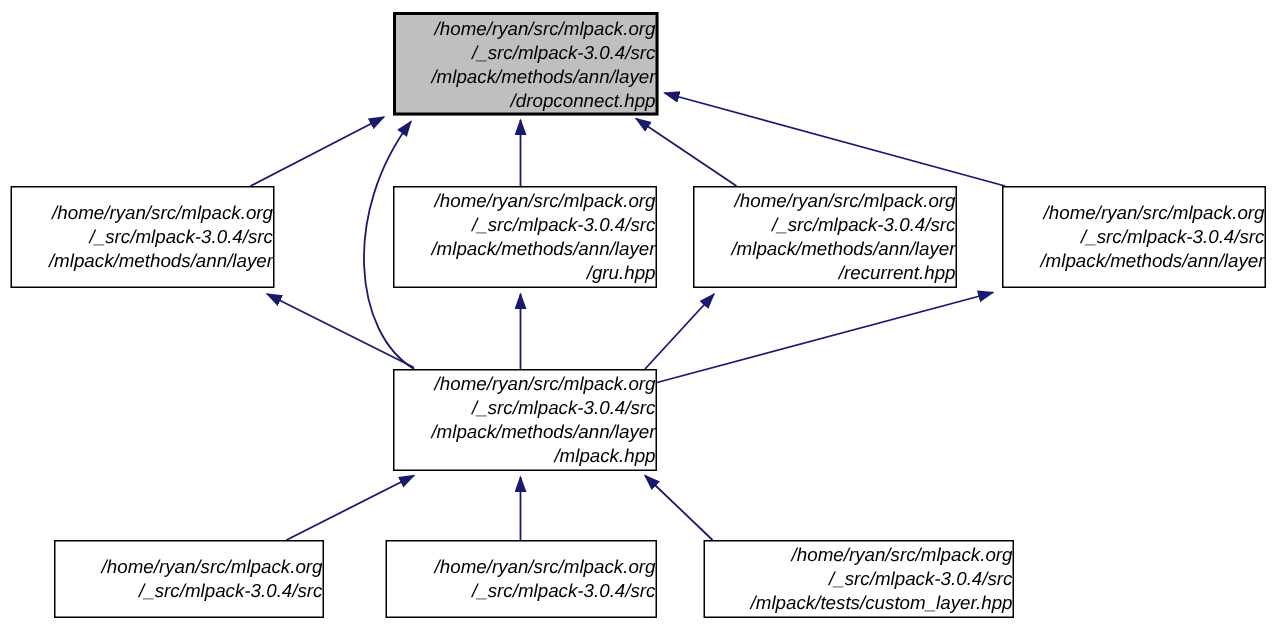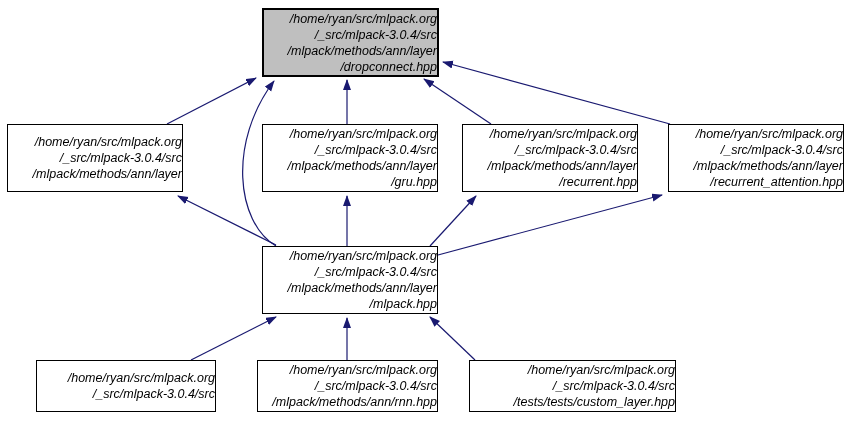--- a/index.html
+++ b/index.html
@@ -90,40 +90,38 @@
     <span class="ln">/home/ryan/src/mlpack.org</span>
     <span class="ln">/_src/mlpack-3.0.4/src</span>
     <span class="ln">/mlpack/methods/ann/layer</span>
     <span class="ln">/recurrent.hpp</span>
   </div>
 
   <div class="node" style="left:668px;top:124px;width:176px;height:68px;">
     <span class="ln">/home/ryan/src/mlpack.org</span>
     <span class="ln">/_src/mlpack-3.0.4/src</span>
     <span class="ln">/mlpack/methods/ann/layer</span>
-    <span class="ln">/recurrent_attention.hpp</span>
   </div>
 
   <div class="node" style="left:262px;top:246px;width:176px;height:68px;">
     <span class="ln">/home/ryan/src/mlpack.org</span>
     <span class="ln">/_src/mlpack-3.0.4/src</span>
     <span class="ln">/mlpack/methods/ann/layer</span>
     <span class="ln">/mlpack.hpp</span>
   </div>
 
   <div class="node" style="left:36px;top:360px;width:180px;height:52px;">
     <span class="ln">/home/ryan/src/mlpack.org</span>
     <span class="ln">/_src/mlpack-3.0.4/src</span>
   </div>
 
   <div class="node" style="left:257px;top:360px;width:181px;height:52px;">
     <span class="ln">/home/ryan/src/mlpack.org</span>
     <span class="ln">/_src/mlpack-3.0.4/src</span>
-    <span class="ln">/mlpack/methods/ann/rnn.hpp</span>
   </div>
 
   <div class="node" style="left:469px;top:360px;width:207px;height:52px;">
     <span class="ln">/home/ryan/src/mlpack.org</span>
     <span class="ln">/_src/mlpack-3.0.4/src</span>
-    <span class="ln">/tests/tests/custom_layer.hpp</span>
+    <span class="ln">/mlpack/tests/custom_layer.hpp</span>
   </div>
 
 </div>
 
 </body></html>

